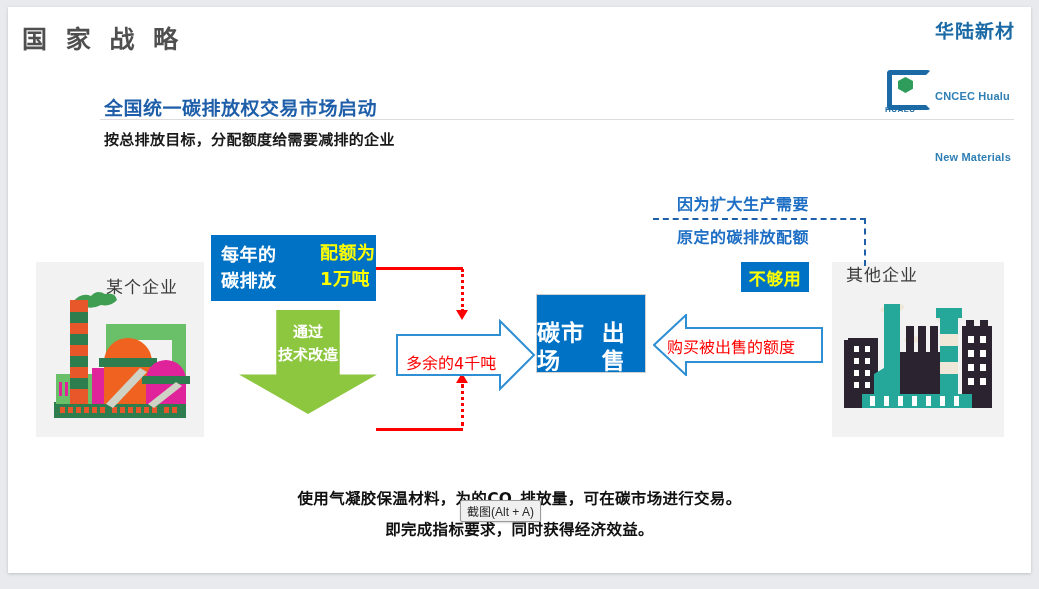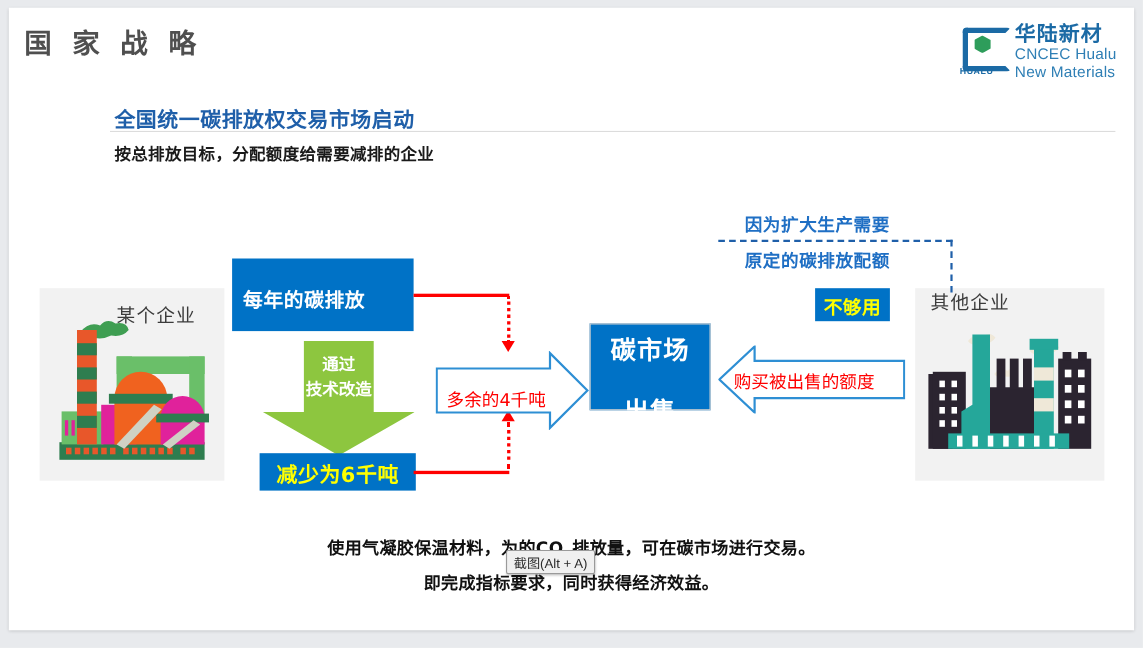--- a/index.html
+++ b/index.html
@@ -54,21 +54,21 @@
     position:absolute;left:13px;top:7px;width:15px;height:16px;background:#2e9d5b;
     clip-path:polygon(50% 0,100% 26%,100% 74%,50% 100%,0 74%,0 26%);
   }
   .hl-mark .hualu{
     position:absolute;left:0;bottom:0;font-size:8px;font-weight:bold;color:#1b6aa5;
     letter-spacing:.5px;
   }
   .hl-txt{line-height:1.12;}
   .hl-cn{font-size:19px;font-weight:bold;color:#1b6aa5;letter-spacing:1px;
     font-family:"DejaVu Sans","Liberation Sans",sans-serif;}
-  .hl-en1,.hl-en2{font-size:14px;font-weight:normal;color:#2f7fb5;letter-spacing:.2px;}
+  .hl-en1,.hl-en2{font-size:11px;font-weight:bold;color:#2f7fb5;letter-spacing:.2px;margin-top:48px;}
 
   
   #title{
     position:absolute;left:96px;top:86px;
     font-size:19px;font-weight:bold;color:#1f5fa9;letter-spacing:.5px;
     font-family:"DejaVu Sans","Liberation Sans",sans-serif;
   }
   #title-rule{position:absolute;left:92px;top:112px;width:914px;height:1px;background:#dcdcdc;}
   #subtitle{
     position:absolute;left:96px;top:121px;
@@ -82,21 +82,21 @@
   #factory-right{left:824px;top:255px;width:172px;height:175px;}
   .factory-label{
     position:absolute;font-size:17px;color:#3b3b3b;letter-spacing:1px;
     font-family:"DejaVu Sans","Liberation Sans",sans-serif;white-space:nowrap;
   }
   #label-left{left:98px;top:266px;}
   #label-right{left:838px;top:254px;}
 
   
   .bluebox{
-    position:absolute;background:#0072c6;display:flex;flex-direction:column;
+    position:absolute;background:#0072c6;display:flex;flex-direction:row;
     align-items:center;justify-content:center;
     font-family:"DejaVu Sans","Liberation Sans",sans-serif;font-weight:bold;
   }
   .l-white{color:#ffffff;margin-top:28px;}
   .l-yellow{color:#ffff00;}
 
   #box-quota{left:203px;top:228px;width:165px;height:66px;align-items:flex-start;padding:0;}
   #box-quota .l-white{font-size:18px;margin:5px 0 0 10px;letter-spacing:.5px;}
   #box-quota .l-yellow{font-size:18px;margin:3px 0 0 40px;letter-spacing:.5px;}
 
@@ -295,30 +295,28 @@
         <rect x="94" y="134" width="5" height="10"></rect>
           <rect x="108" y="134" width="5" height="10"></rect>
         <rect x="122" y="134" width="5" height="10"></rect>
       </g>
     </svg>
   </div>
   <div class="factory-label" id="label-right">其他企业</div>
 
   <div class="bluebox" id="box-quota">
     <span class="l-white">每年的碳排放</span>
+    <span class="l-yellow">配额为1万吨</span>
   </div>
 
   <div id="green-arrow">
     <div>通过</div>
     <div>技术改造</div>
   </div>
 
-  <div class="bluebox" id="box-reduce">
-    <span class="l-yellow">减少为6千吨</span>
-  </div>
 
   <div class="redline" id="red-top"></div>
   <div class="reddot" id="dot-top"></div>
   <div class="redtri" id="tri-down"></div>
   <div class="redline" id="red-bot"></div>
   <div class="reddot" id="dot-bot"></div>
   <div class="redtri" id="tri-up"></div>
 
   <svg class="arrow-svg" id="arrow-sell" width="140" height="72" viewBox="0 0 140 72">
     <path d="M1 16 H104 V2 L138 36 L104 70 V56 H1 Z" fill="#ffffff" stroke="#2e8fd4" stroke-width="2"></path>

